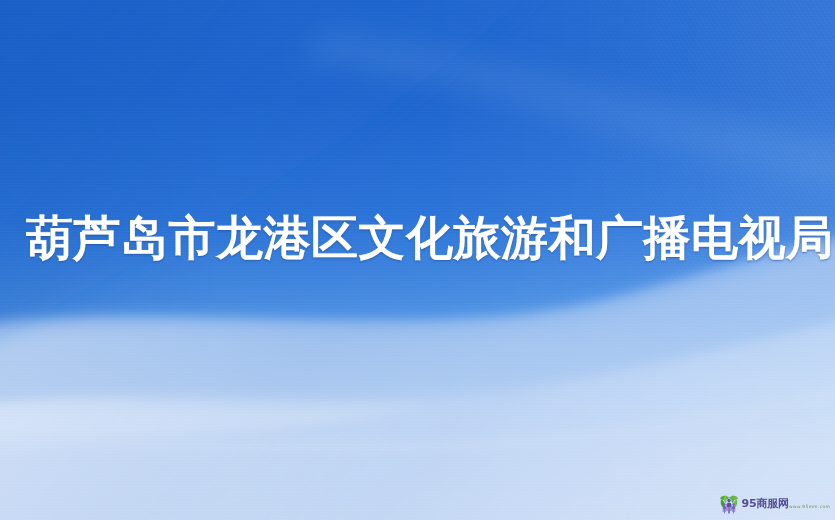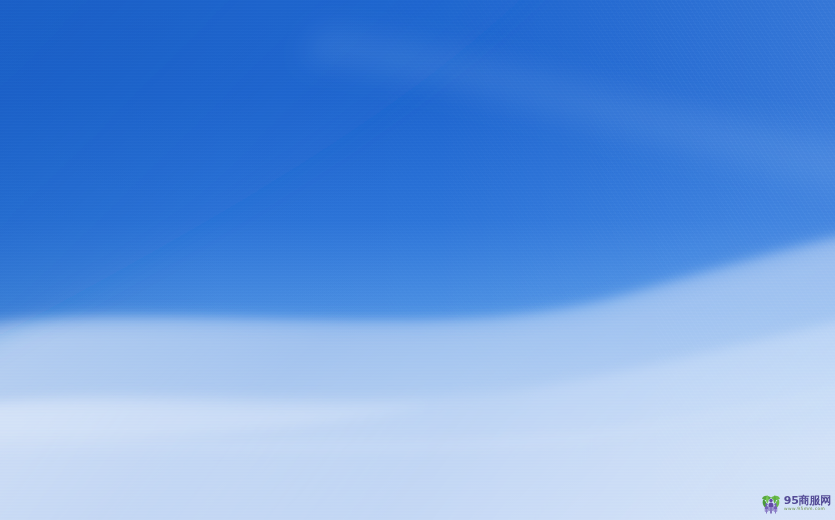--- a/index.html
+++ b/index.html
@@ -131,22 +131,22 @@
     opacity: 0.92;
   }
   #watermark .wm-mark {
     width: 20px;
     height: 21px;
     display: block;
     flex: 0 0 auto;
   }
   #watermark .wm-text {
     display: flex;
-    flex-direction: column;
-    align-items: flex-start;
+    flex-direction: row;
+    align-items: flex-end;
     line-height: 1;
   }
   #watermark .wm-name {
     font-family: "DejaVu Sans", "Liberation Sans", sans-serif;
     font-size: 11px;
     font-weight: bold;
     color: #4a3f8f;
     letter-spacing: -0.2px;
     white-space: nowrap;
   }
@@ -212,20 +212,21 @@
     <path d="M -40,-40 L 560,-40 C 420,110 180,240 -40,356 Z" fill="url(#darkSweep)" filter="url(#softBlurC)"></path>
 
     <path d="M 300,60 C 470,84 640,150 880,196 L 880,150 C 650,104 480,44 320,28 Z" fill="#bfd6f5" fill-opacity="0.10" filter="url(#softBlurC)"></path>
 
     <path d="M -40,408 C 120,396 280,416 430,404 C 330,428 140,444 -40,440 Z" fill="#ffffff" fill-opacity="0.16" filter="url(#softBlurB)"></path>
   </svg>
 
   <div class="layer bg-scanlines"></div>
   <div class="layer bg-weave"></div>
 
+  <div id="banner-title">葫芦岛市龙港区文化旅游和广播电视局</div>
 
   <div id="watermark">
     <svg class="wm-mark" viewBox="0 0 40 42" aria-hidden="true">
 
       <path d="M20 9 C12 3 4 5 2 11 C6 15 13 15 18 12 Z" fill="#4fa431"></path>
       <path d="M20 9 C28 3 36 5 38 11 C34 15 27 15 22 12 Z" fill="#63b93c"></path>
       <path d="M4 14 C2 21 5 28 11 31 C13 25 11 18 7 14 Z" fill="#3f9429"></path>
       <path d="M36 14 C38 21 35 28 29 31 C27 25 29 18 33 14 Z" fill="#63b93c"></path>
       <path d="M12 5 C9 10 9 17 13 21 C16 16 16 9 13 5 Z" fill="#6fc445"></path>
       <path d="M28 5 C31 10 31 17 27 21 C24 16 24 9 27 5 Z" fill="#55ab33"></path>

